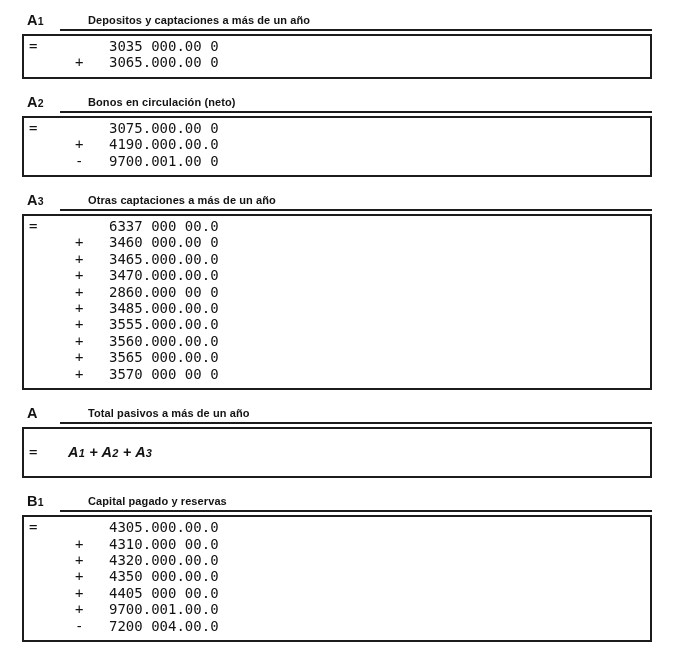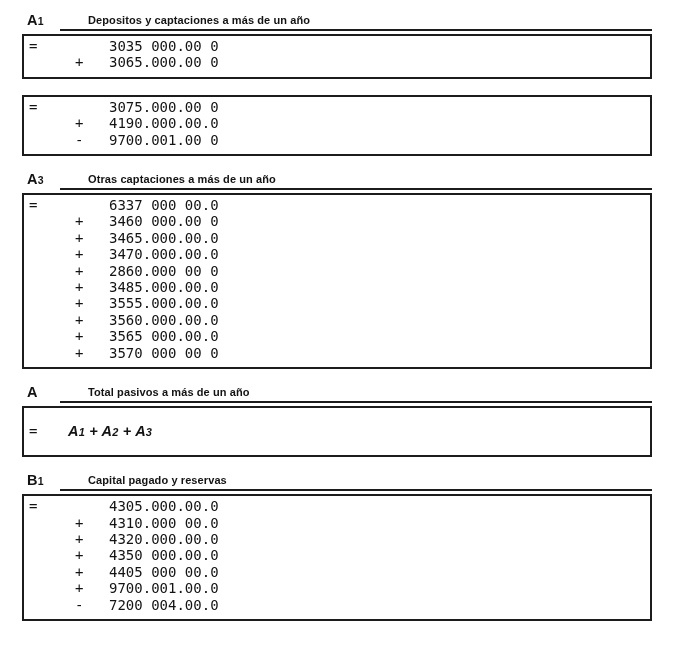--- a/index.html
+++ b/index.html
@@ -112,20 +112,26 @@
         <div class="title">Depositos y captaciones a más de un año</div>
       </div>
     </div>
     <div class="fbox">
         <div class="row"><span class="op eq">=</span><span class="val">3035 000.00 0</span></div>
         <div class="row"><span class="op">+</span><span class="val">3065.000.00 0</span></div>
       </div>
   </div>
 
   <div class="section">
+    <div class="section-header">
+      <div class="hlabel"><span>A</span><span class="lsub">2</span></div>
+      <div class="hrest">
+        <div class="title">Bonos en circulación (neto)</div>
+      </div>
+    </div>
     <div class="fbox">
         <div class="row"><span class="op eq">=</span><span class="val">3075.000.00 0</span></div>
         <div class="row"><span class="op">+</span><span class="val">4190.000.00.0</span></div>
         <div class="row"><span class="op">-</span><span class="val">9700.001.00 0</span></div>
       </div>
   </div>
 
   <div class="section">
     <div class="section-header">
       <div class="hlabel"><span>A</span><span class="lsub">3</span></div>

